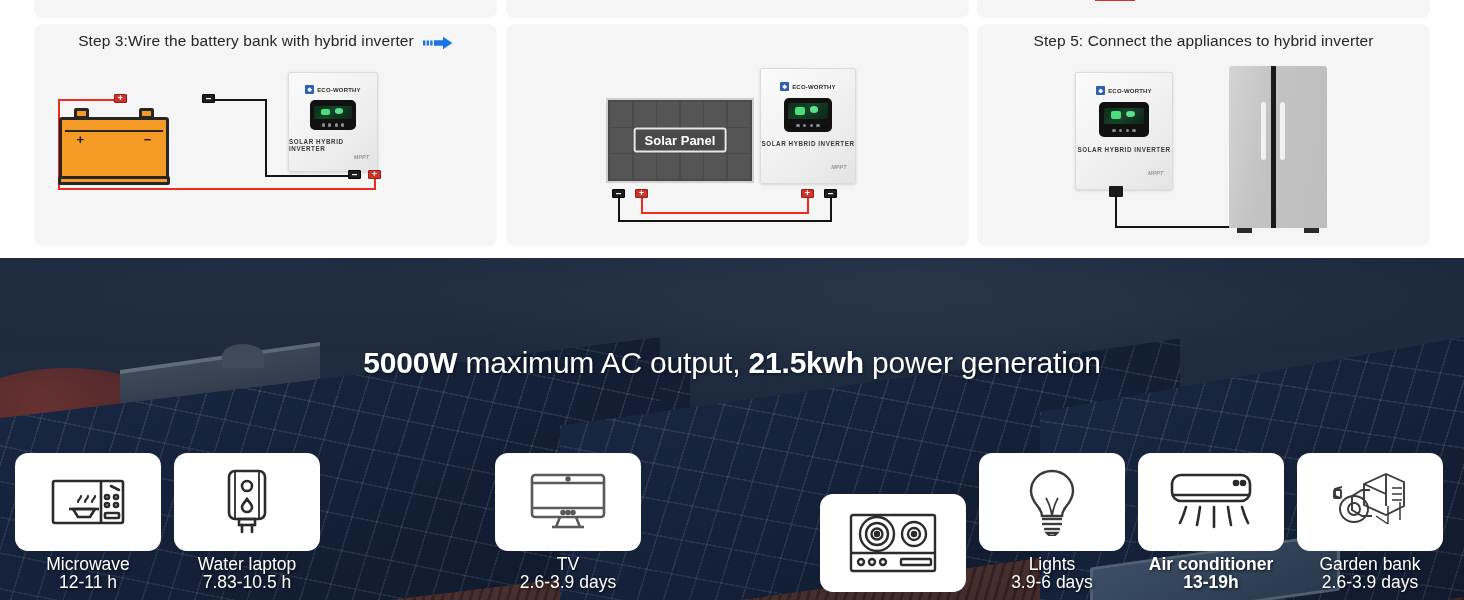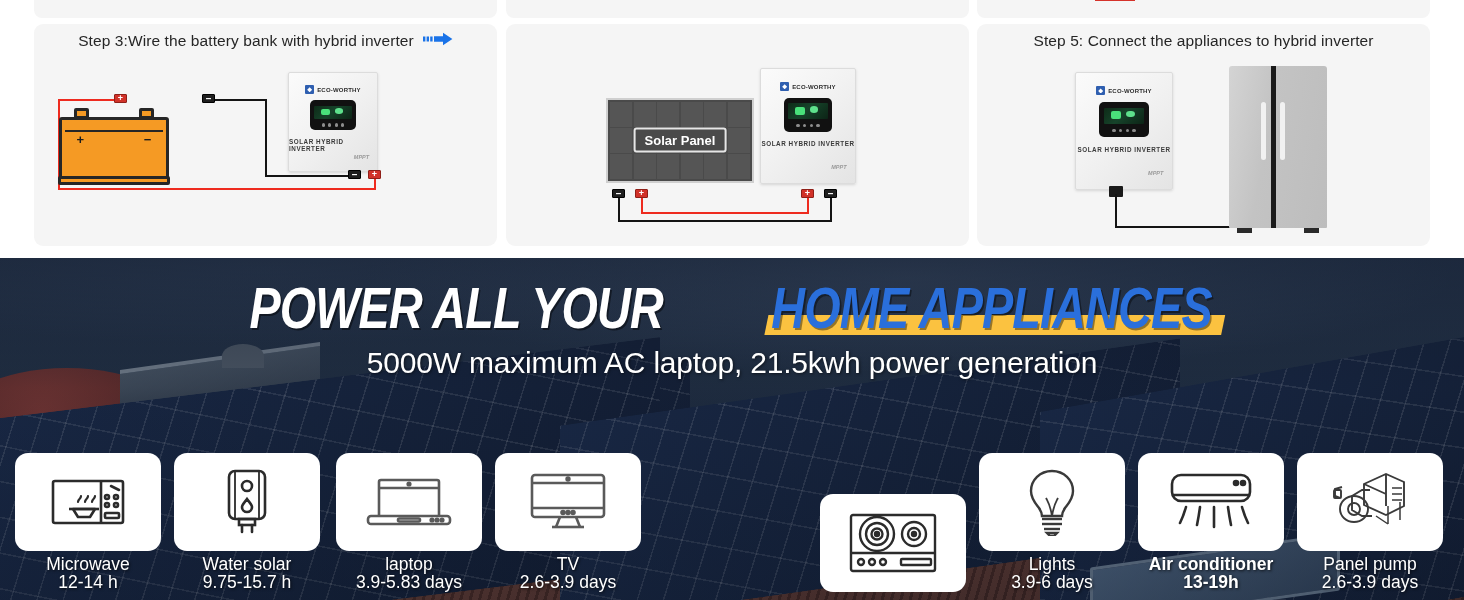--- a/index.html
+++ b/index.html
@@ -30,21 +30,21 @@
   .step-card {
     position: absolute; top: 0; height: 222px;
     background: #f5f5f5; border-radius: 9px;
   }
   .s3 { left: 34px;  width: 463px; }
   .s4 { left: 506px; width: 463px; }
   .s5 { left: 977px; width: 453px; }
 
   .step-head {
     position: absolute; left: 0; top: 8px; width: 100%;
-    display: flex; align-items: flex-start; justify-content: center;
+    display: flex; align-items: flex-end; justify-content: center;
     gap: 9px; white-space: nowrap;
   }
   .step-head .label {
     font-size: 15.5px; color: #262626; letter-spacing: .1px;
   }
   .arrow-icon { display: inline-flex; align-items: center; }
 
   .step-art { position: absolute; left: 0; top: 34px; width: 100%; height: 188px; }
 
   
@@ -276,21 +276,21 @@
   .hl-hi .txt {
     position: relative; z-index: 1; color: #2a6fdb;
     text-shadow: 2px 2px 0 rgba(0,0,0,.40);
   }
   .subline {
     position: absolute; left: 0; top: 88px; width: 100%;
     text-align: center; white-space: nowrap;
     color: #ffffff; font-size: 30px; letter-spacing: -.2px;
     text-shadow: 1px 1px 3px rgba(0,0,0,.55);
   }
-  .subline b { font-weight: normal; margin-top: 45px; }
+  .subline b { font-weight: bold; margin-top: 45px; }
 
   
   .appliances {
     position: absolute; left: 0; bottom: 8px; width: 1260px; height: 160px;
   }
   .appl {
     position: absolute; bottom: 0; width: 146px;
     display: flex; flex-direction: column; align-items: center;
   }
   .appl .tile {
@@ -486,30 +486,23 @@
     <div class="chimney"></div>
     <div class="vent"></div>
     <div class="pv-array pv4"></div>
     <div class="skylight sl1"></div>
     <div class="pv-array pv1"></div>
     <div class="pv-array pv2"></div>
     <div class="pv-array pv3"></div>
     <div class="skylight sl2"></div>
     <div class="banner-veil"></div>
 
-    <div class="headline">
-      <span class="w1">POWER ALL YOUR</span>
-      <span class="hl-hi">
-        <span class="bar"></span>
-        <span class="txt">HOME APPLIANCES</span>
-      </span>
-    </div>
 
     <div class="subline">
-      <b>5000W</b><span> maximum AC laptop, </span><b>21.5kwh</b><span> power generation</span>
+      <b>5000W</b><span> maximum AC output, </span><b>21.5kwh</b><span> power generation</span>
     </div>
 
     <div class="appliances" id="appliance-strip">
         <div class="appl" style="left: 15px;">
           <div class="tile">
             <span>
               <svg width="74" height="50" viewBox="0 0 74 50" fill="none" stroke="#2b2b2b" stroke-width="2.6">
                 <rect x="2" y="4" width="70" height="42" rx="2"></rect>
                 <line x1="50" y1="4" x2="50" y2="46"></line>
                 <path d="M22 32h22l-5 8h-12z" stroke-linejoin="round"></path>
@@ -517,53 +510,36 @@
                 <path d="M27 25c0-3 3-3 3-6M34 25c0-3 3-3 3-6M41 25c0-3 3-3 3-6" stroke-width="2.2" stroke-linecap="round"></path>
                 <circle cx="56" cy="20" r="2"></circle>
                 <circle cx="65" cy="20" r="2"></circle>
                 <circle cx="56" cy="28" r="2"></circle>
                 <circle cx="65" cy="28" r="2"></circle>
                 <rect x="54" y="36" width="14" height="5" rx="1"></rect>
                 <path d="M60 9l8 4" stroke-linecap="round"></path>
               </svg>
             </span>
           </div>
-          <div class="cap"><span>Microwave</span><span class="dur">12-14 h</span></div>
+          <div class="cap"><span>Microwave</span><span class="dur">12-11 h</span></div>
         </div>
         <div class="appl" style="left: 174px;">
           <div class="tile">
             <span>
               <svg width="54" height="66" viewBox="0 0 54 66" fill="none" stroke="#2b2b2b" stroke-width="2.6">
                 <rect x="9" y="2" width="36" height="48" rx="6"></rect>
                 <path d="M15 2v48M39 2v48" stroke-width="1.8"></path>
                 <circle cx="27" cy="17" r="5"></circle>
                 <path d="M27 30c3 4 5 6 5 8a5 5 0 01-10 0c0-2 2-4 5-8z"></path>
                 <rect x="19" y="50" width="16" height="6"></rect>
                 <path d="M22 56v7M32 56v7" stroke-linecap="round"></path>
               </svg>
             </span>
           </div>
-          <div class="cap"><span>Water solar</span><span class="dur">9.75-15.7 h</span></div>
-        </div>
-        <div class="appl" style="left: 336px;">
-          <div class="tile">
-            <span>
-              <svg width="86" height="52" viewBox="0 0 86 52" fill="none" stroke="#5a5a5a" stroke-width="2.6">
-                <path d="M13 40V6a2 2 0 012-2h56a2 2 0 012 2v34"></path>
-                <line x1="13" y1="12" x2="73" y2="12"></line>
-                <circle cx="43" cy="8" r="1.3" fill="#5a5a5a"></circle>
-                <rect x="2" y="40" width="82" height="8" rx="3"></rect>
-                <rect x="32" y="42.5" width="22" height="3" rx="1.4"></rect>
-                <circle cx="66" cy="44" r="1.3" fill="#5a5a5a"></circle>
-                <circle cx="71" cy="44" r="1.3" fill="#5a5a5a"></circle>
-                <circle cx="76" cy="44" r="1.3" fill="#5a5a5a"></circle>
-              </svg>
-            </span>
-          </div>
-          <div class="cap"><span>laptop</span><span class="dur">3.9-5.83 days</span></div>
+          <div class="cap"><span>Water laptop</span><span class="dur">7.83-10.5 h</span></div>
         </div>
         <div class="appl" style="left: 495px;">
           <div class="tile">
             <span>
               <svg width="76" height="60" viewBox="0 0 76 60" fill="none" stroke="#5a5a5a" stroke-width="2.6">
                 <rect x="2" y="3" width="72" height="42" rx="3"></rect>
                 <line x1="2" y1="11" x2="74" y2="11"></line>
                 <line x1="2" y1="36" x2="74" y2="36"></line>
                 <circle cx="38" cy="7" r="1.4" fill="#5a5a5a"></circle>
                 <circle cx="33" cy="40.5" r="1.5" fill="#5a5a5a"></circle>
@@ -634,17 +610,17 @@
                 <path d="M56 4v32M34 14l22 10"></path>
                 <path d="M40 20h-8l-10 6v14l10 6h10"></path>
                 <ellipse cx="24" cy="39" rx="14" ry="13"></ellipse>
                 <circle cx="24" cy="39" r="6"></circle>
                 <path d="M10 28l-5-2v-7l7-2"></path>
                 <rect x="4" y="20" width="7" height="8" rx="1"></rect>
                 <path d="M58 36v18M70 32v18M46 46l12 8M62 18h10M62 24h10M62 30h10" stroke-width="1.5"></path>
               </svg>
             </span>
           </div>
-          <div class="cap"><span>Panel pump</span><span class="dur">2.6-3.9 days</span></div>
+          <div class="cap"><span>Garden bank</span><span class="dur">2.6-3.9 days</span></div>
         </div>
       </div>
   </div>
 </div>
 
 </body></html>

